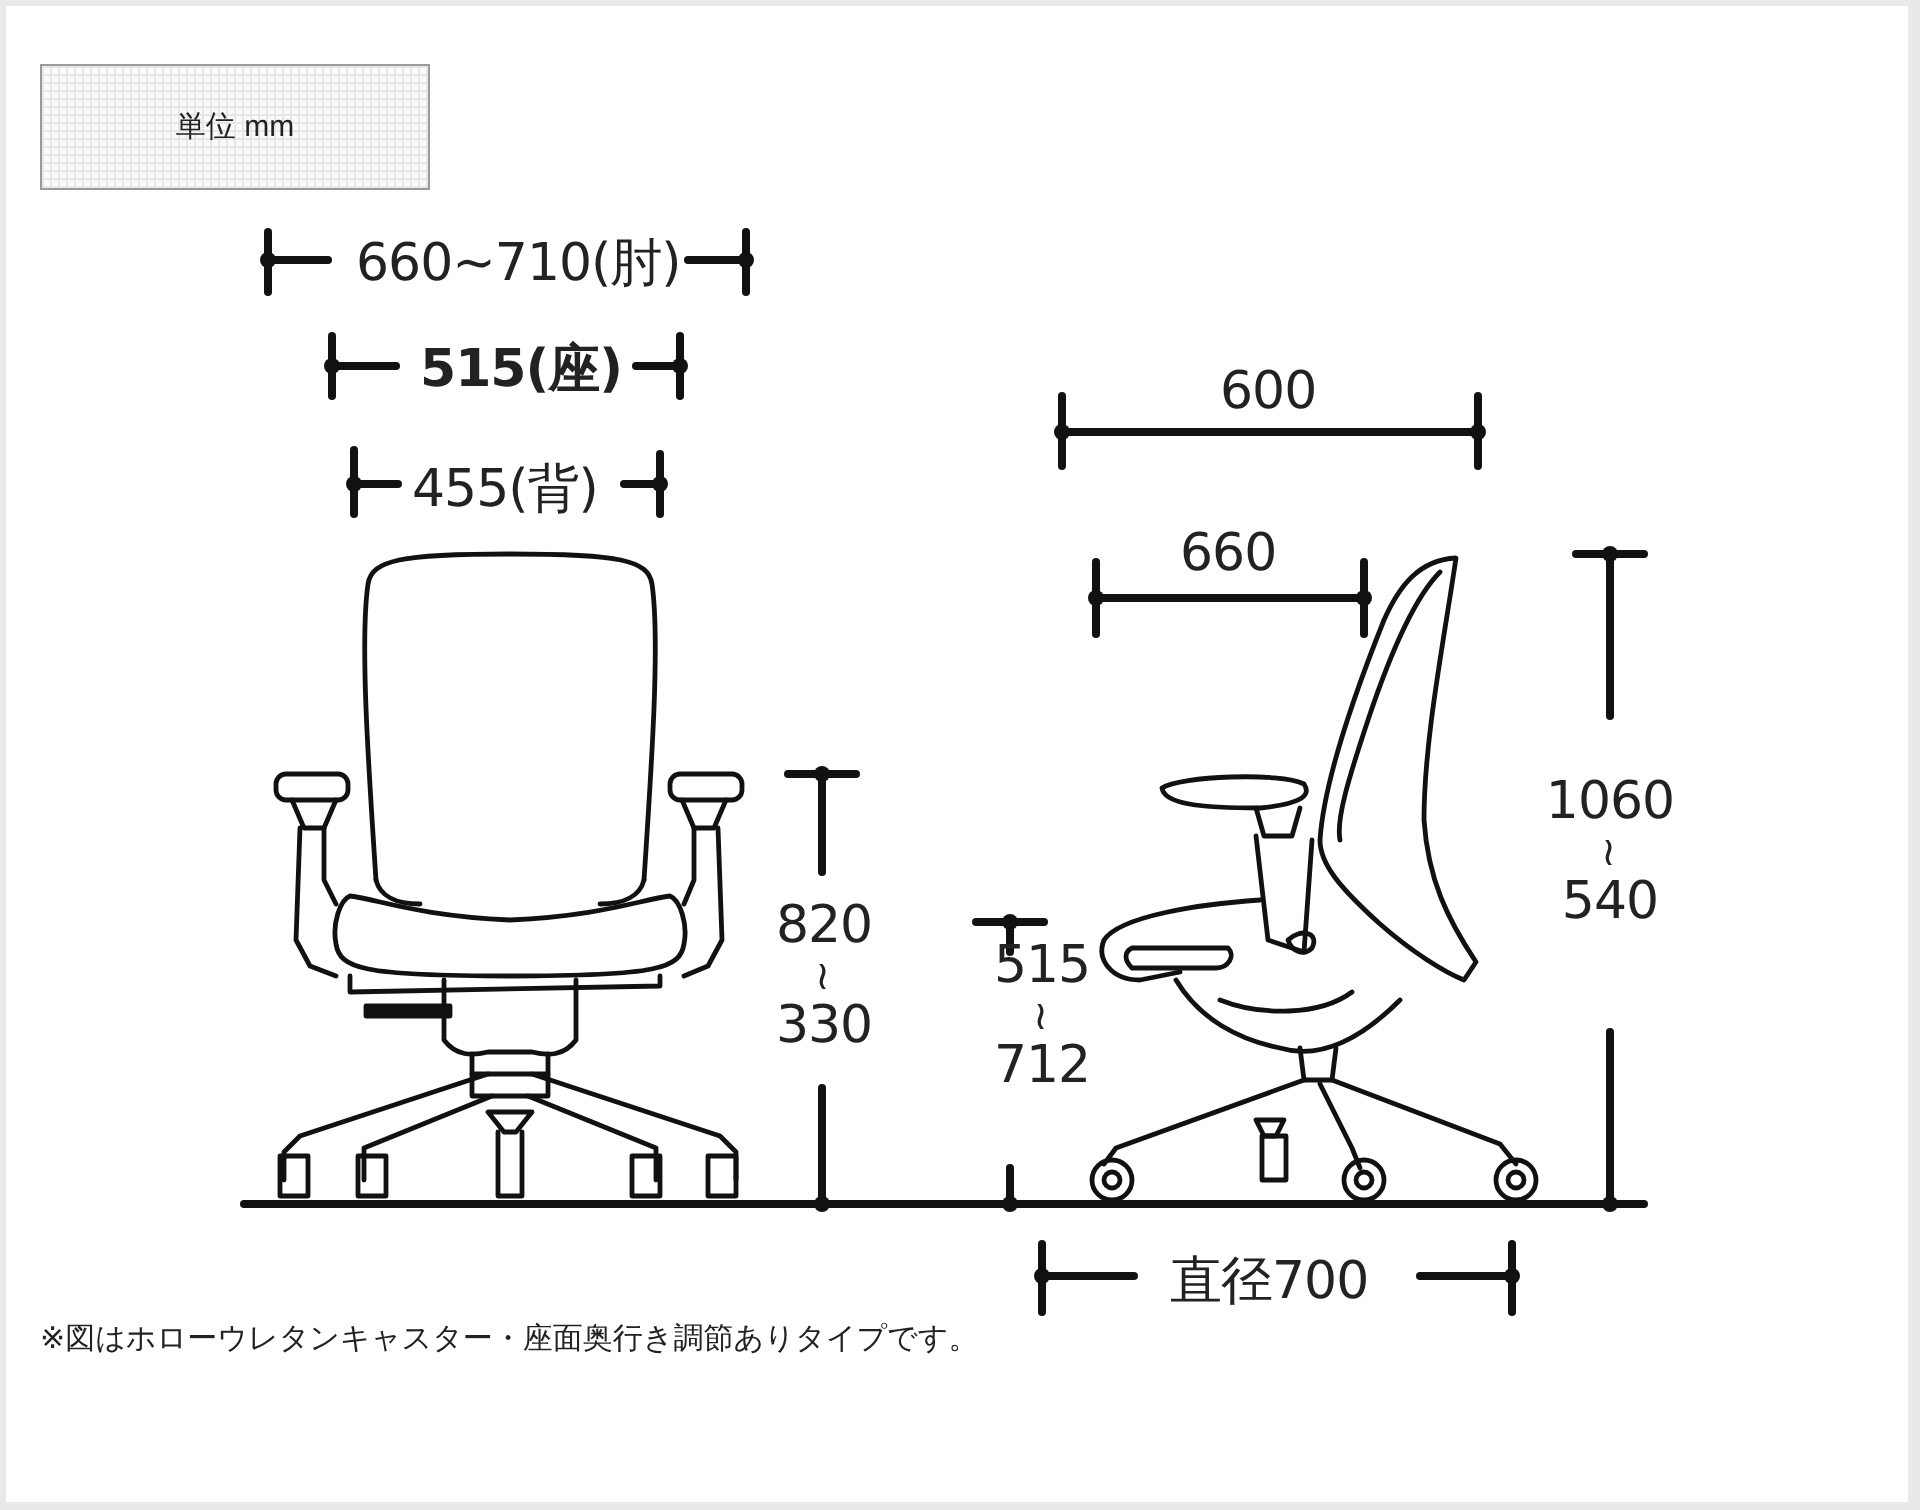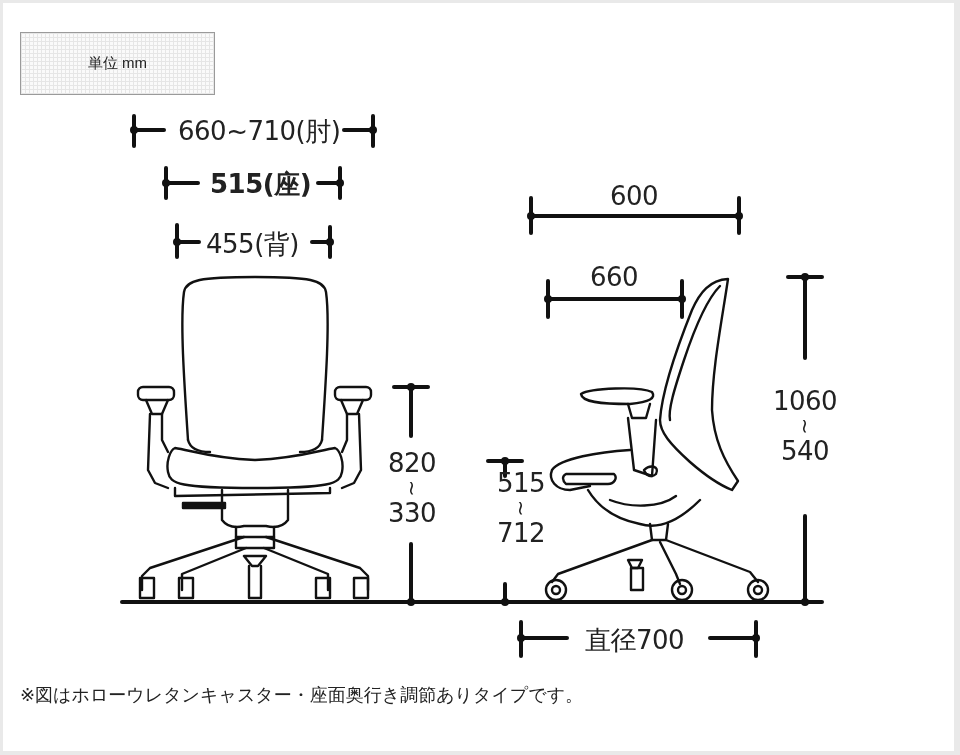--- a/index.html
+++ b/index.html
@@ -31,21 +31,21 @@
     letter-spacing: -0.5px;
   }
   .dim-stack {
     position: absolute; display: flex; flex-direction: column; align-items: center;
     font-size: 26px; line-height: 30px; color: #222;
     font-family: "DejaVu Sans", "Liberation Sans", sans-serif;
     letter-spacing: -0.5px;
   }
   .dim-stack .tilde { font-size: 20px; line-height: 20px; transform: rotate(90deg); display: inline-block; }
   .notes {
-    position: absolute; left: 20px; top: 684px; font-size: 18px; line-height: 22px; color: #222;
+    position: absolute; left: 20px; top: 658px; font-size: 15px; line-height: 22px; color: #222;
     font-family: "DejaVu Sans", "Liberation Sans", sans-serif;
   }
 </style>
 </head>
 <body>
 
 <div class="frame"></div>
 
 <div class="unit-box">単位 mm</div>
 

